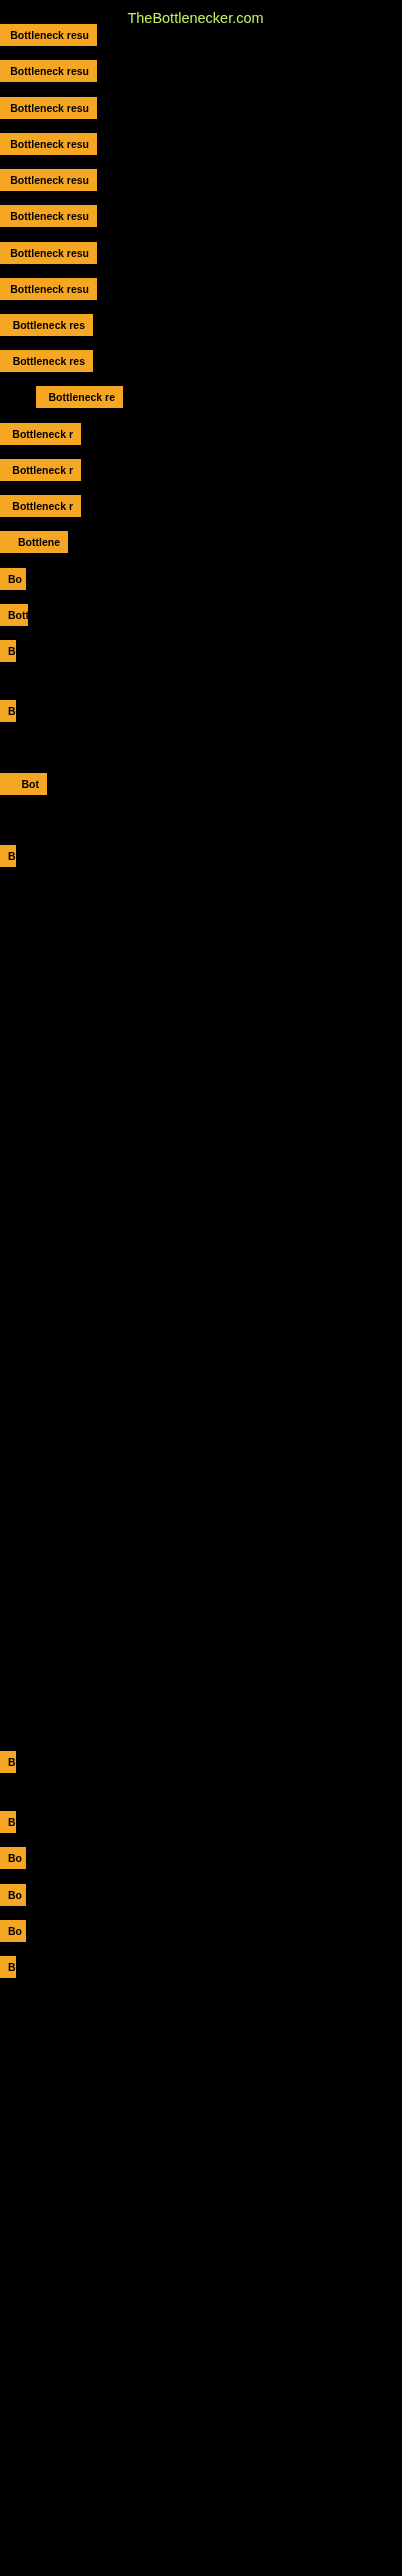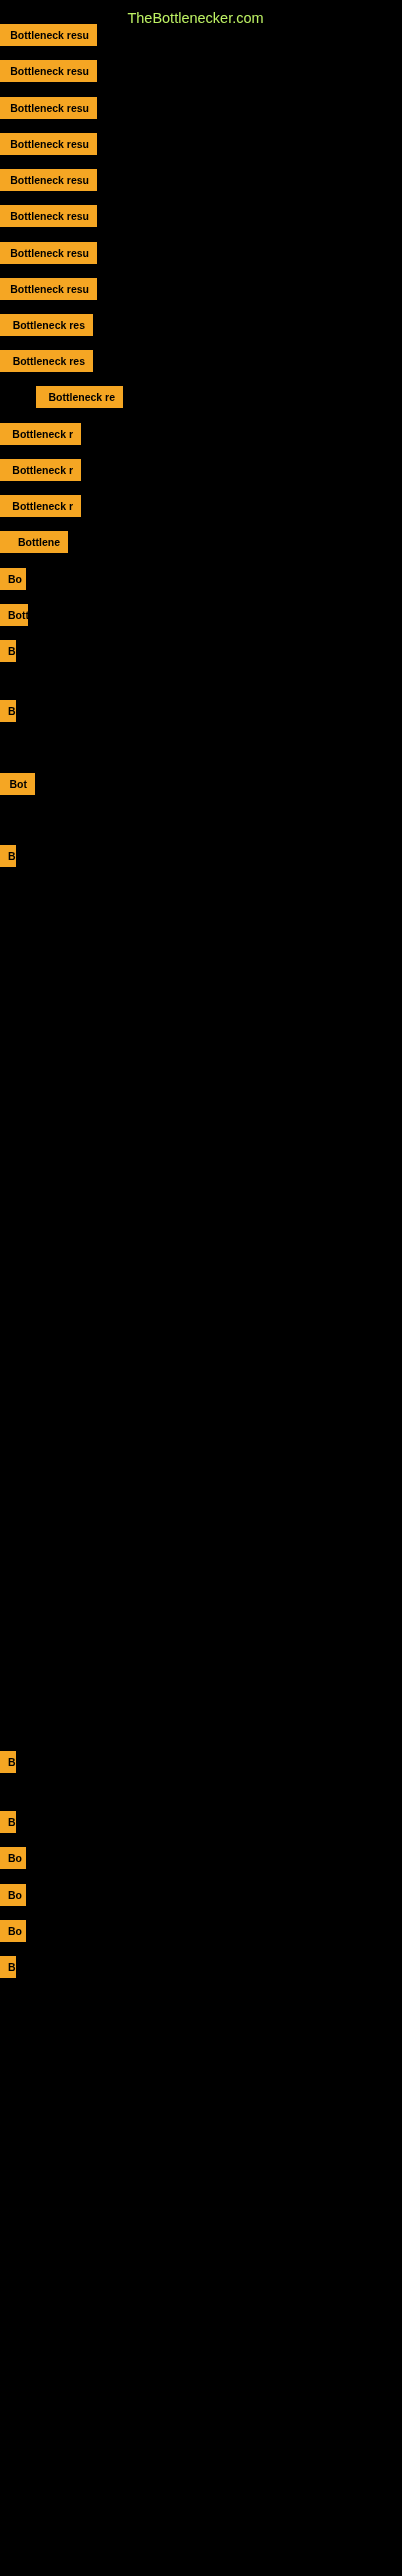--- a/index.html
+++ b/index.html
@@ -60,21 +60,21 @@
     <button class="bottleneck-btn" style="top: 350px; width: 93px;">Bottleneck res</button>
     <button class="bottleneck-btn" style="top: 386px; width: 87px; margin-left: 36px;">Bottleneck re</button>
     <button class="bottleneck-btn" style="top: 423px; width: 81px;">Bottleneck r</button>
     <button class="bottleneck-btn" style="top: 459px; width: 81px;">Bottleneck r</button>
     <button class="bottleneck-btn" style="top: 495px; width: 81px;">Bottleneck r</button>
     <button class="bottleneck-btn" style="top: 531px; width: 68px;">Bottlene</button>
     <button class="bottleneck-btn" style="top: 568px; width: 26px;">Bo</button>
     <button class="bottleneck-btn" style="top: 604px; width: 28px;">Bottle</button>
     <button class="bottleneck-btn" style="top: 640px; width: 14.5px;">B</button>
     <button class="bottleneck-btn" style="top: 700px; width: 14.5px;">B</button>
-    <button class="bottleneck-btn" style="top: 773px; width: 35px;">Bot</button>
+    <button class="bottleneck-btn" style="top: 773px; width: 47px;">Bot</button>
     <button class="bottleneck-btn" style="top: 845px; width: 14.5px;">B</button>
     <button class="bottleneck-btn" style="top: 1751px; width: 14.5px;">B</button>
     <button class="bottleneck-btn" style="top: 1811px; width: 14.5px;">B</button>
     <button class="bottleneck-btn" style="top: 1847px; width: 26px;">Bo</button>
     <button class="bottleneck-btn" style="top: 1884px; width: 26px;">Bo</button>
     <button class="bottleneck-btn" style="top: 1920px; width: 26px;">Bo</button>
     <button class="bottleneck-btn" style="top: 1956px; width: 14.5px;">B</button>
   </div>
 
 

